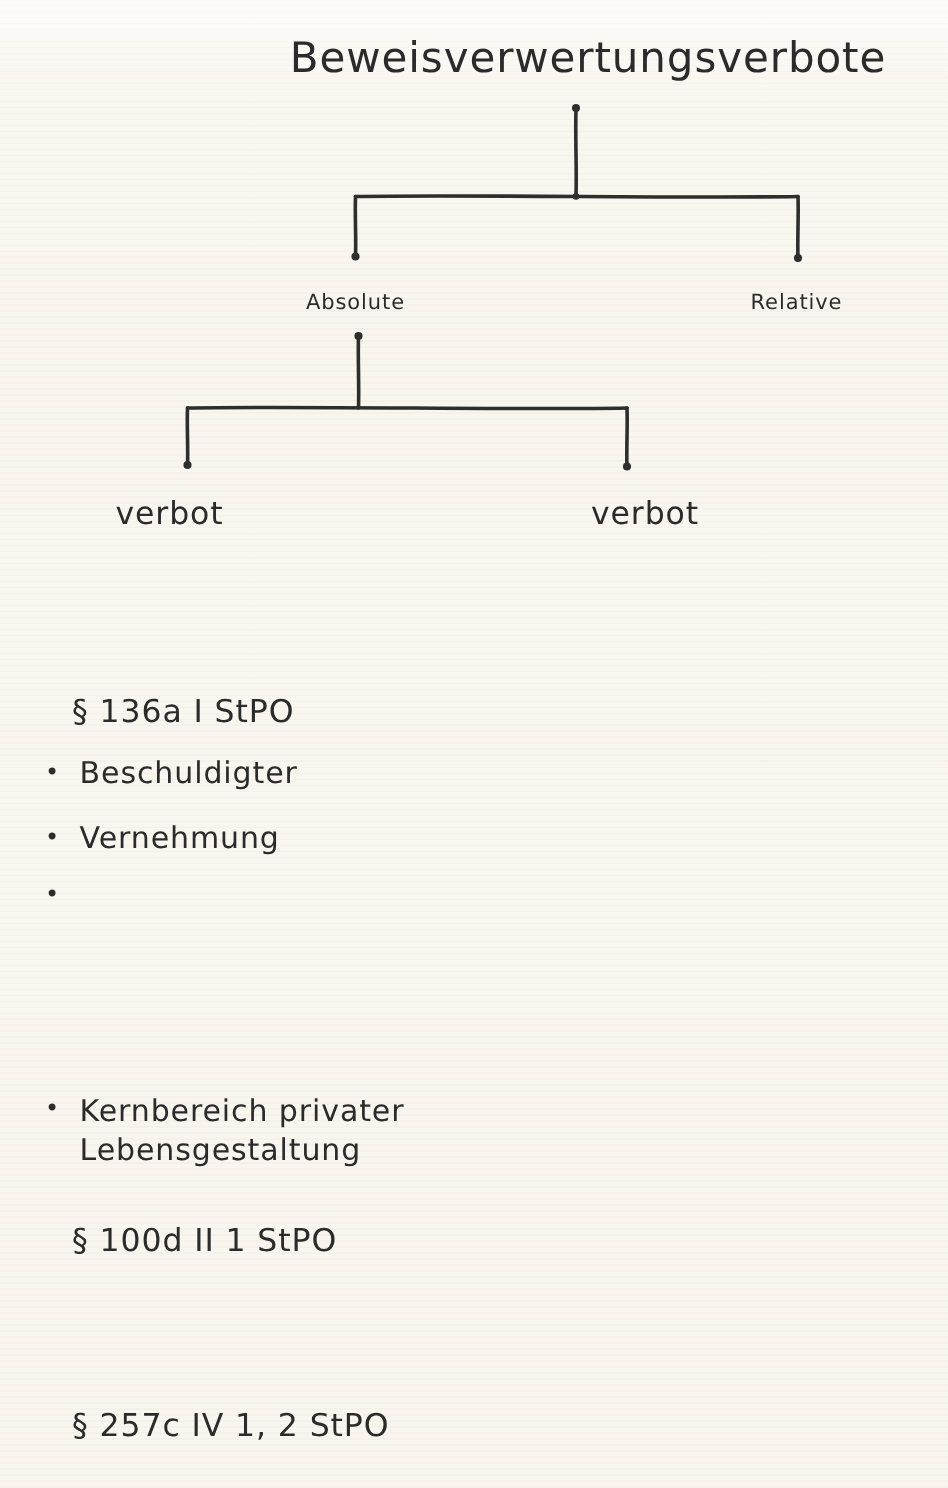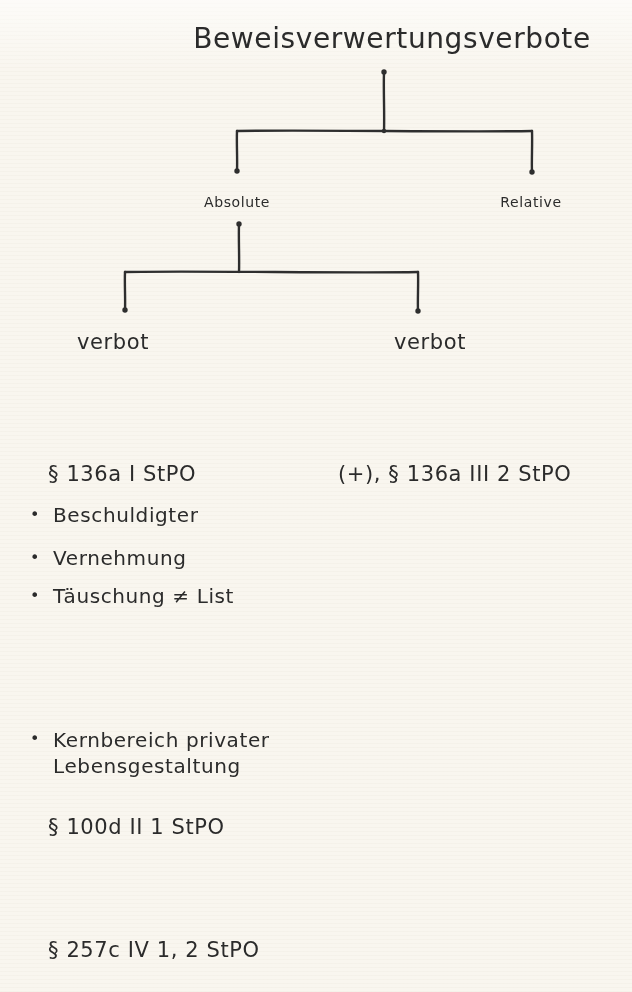--- a/index.html
+++ b/index.html
@@ -75,32 +75,30 @@
   <div class="t node-l1 node-relative centered">Relative</div>
 
   <div class="t node-l2 node-erhebung centered">
     <div>verbot</div>
   </div>
   <div class="t node-l2 node-verwertung centered">
     <div>verbot</div>
   </div>
 
   <div class="t ref col-left row0">§ 136a I StPO</div>
-  <div class="t ref col-right row0">(+), § 136a III 2 StPO</div>
   <div class="bullet-item b00">
     <span class="dot">•</span>
     <span class="btext">Beschuldigter</span>
   </div>
   <div class="bullet-item b01">
     <span class="dot">•</span>
     <span class="btext">Vernehmung</span>
   </div>
   <div class="bullet-item b02">
     <span class="dot">•</span>
-    <span class="btext">Täuschung ≠ List</span>
   </div>
 
   <div class="bullet-item b10">
     <span class="dot">•</span>
     <span class="btext">Kernbereich privater Lebensgestaltung</span>
   </div>
 
   <div class="t ref col-left row2">§ 100d II 1 StPO</div>
 
   <div class="t ref col-left row3">§ 257c IV 1, 2 StPO</div>

